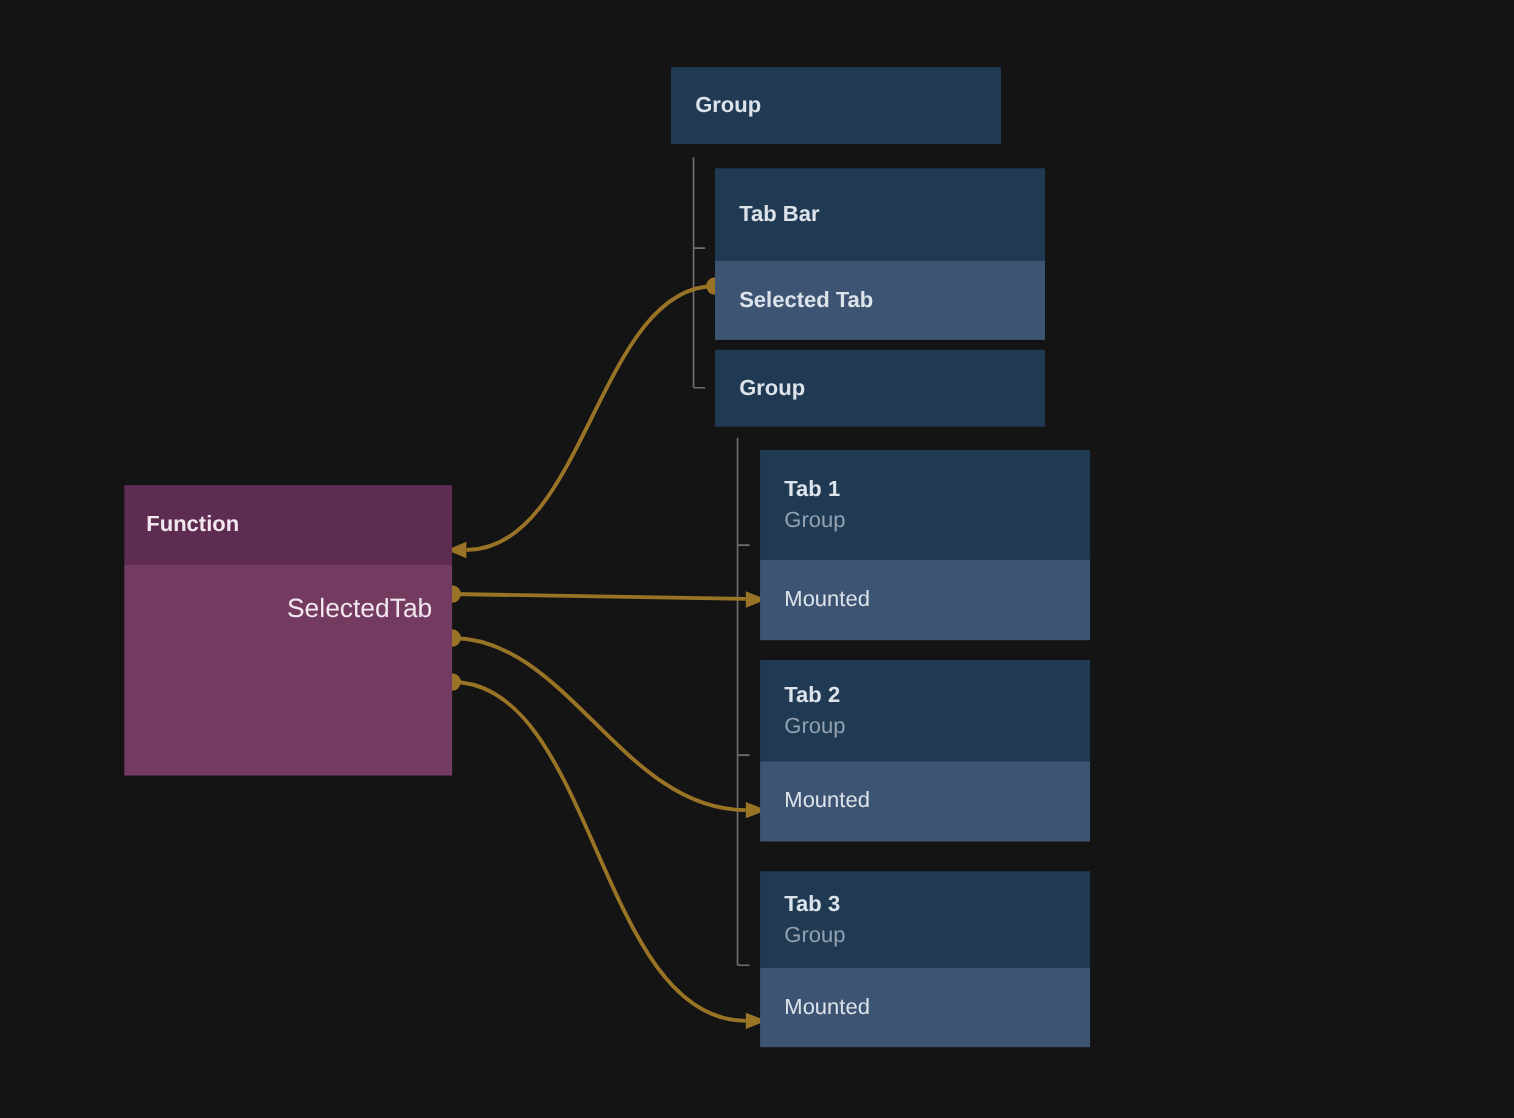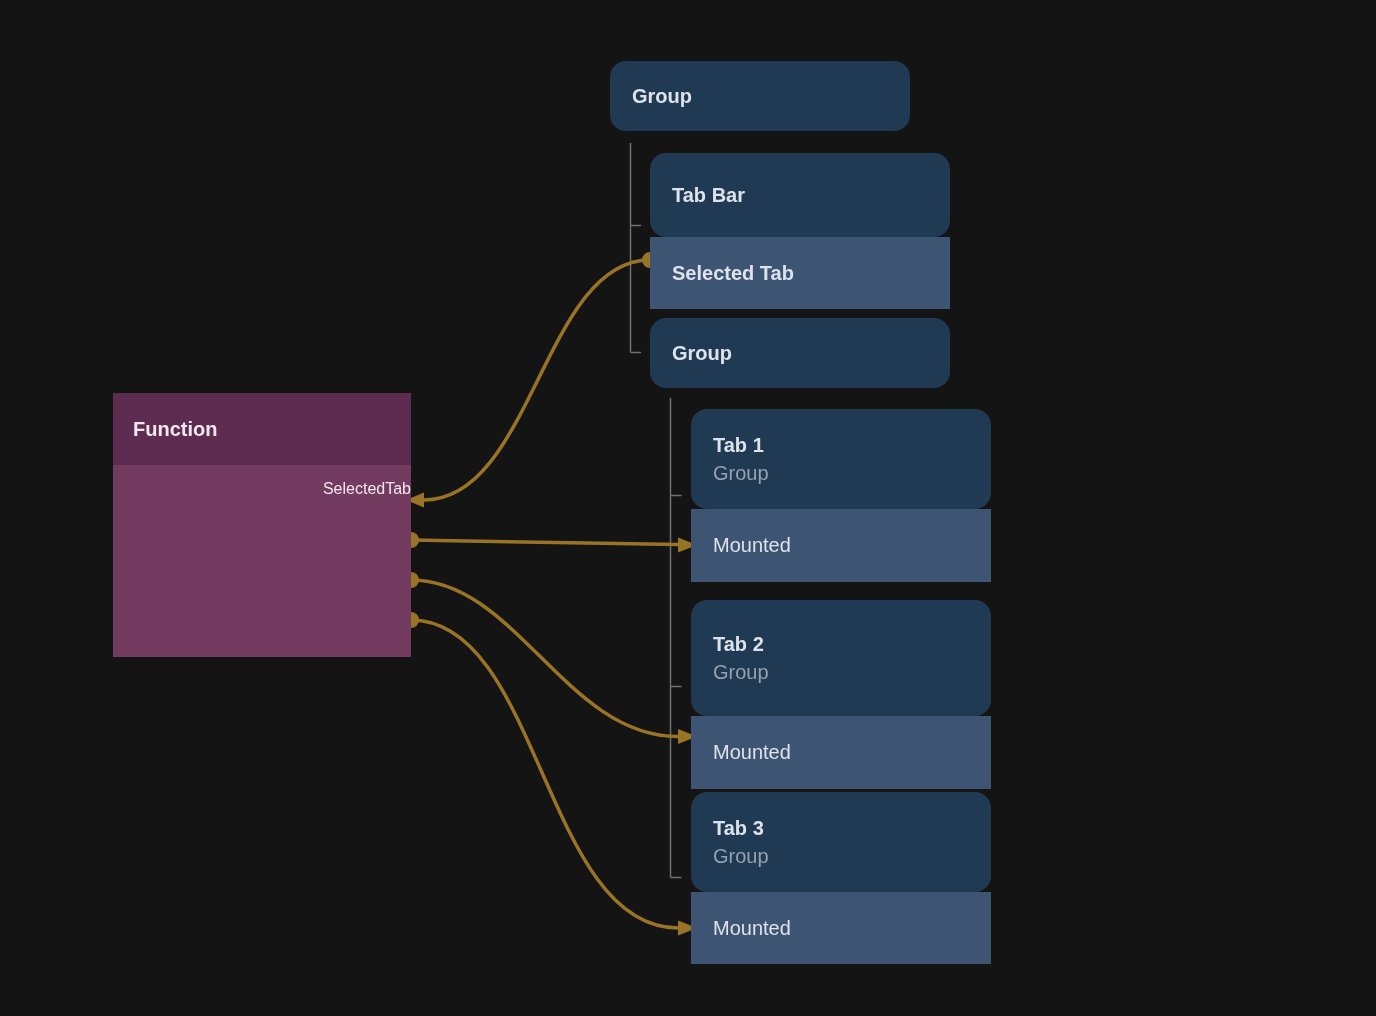--- a/index.html
+++ b/index.html
@@ -25,49 +25,51 @@
   #wires{position:absolute;left:0;top:0;width:1376px;height:1016px;}
   .tree{stroke:var(--tree-line);stroke-width:1.5;fill:none;}
   .wire{stroke:var(--wire);stroke-width:3.5;fill:none;}
   .wire-dot{fill:var(--wire);stroke:none;}
   .wire-arrow{fill:var(--wire);stroke:none;}
   .node{position:absolute;}
   .node-header{
     background:var(--node-header);
     color:var(--node-title-text);
     display:flex;flex-direction:column;justify-content:center;
-    padding-left:22px;box-sizing:border-box;border-radius:16px;
+    padding-left:22px;box-sizing:border-box;
   }
   .node-title{font-size:20px;font-weight:600;line-height:28px;color:var(--node-title-text);}
   .node-subtitle{font-size:20px;font-weight:400;line-height:28px;color:var(--node-subtitle-text);}
   .node-row{
     background:var(--node-row);
     color:var(--node-title-text);
     font-size:20px;font-weight:400;
     display:flex;align-items:center;
     padding-left:22px;box-sizing:border-box;
   }
   .fn-header{
     background:var(--fn-header);
     color:var(--fn-text);
     font-size:20px;font-weight:600;
     display:flex;align-items:center;
     padding-left:20px;box-sizing:border-box;
     height:72px;
+    margin-top:48px;
   }
   .fn-body{
     background:var(--fn-body);
     height:192px;box-sizing:border-box;
     padding-top:15px;
   }
   .fn-port{
     height:40px;
-    display:flex;align-items:flex-start;justify-content:flex-end;
+    display:flex;align-items:flex-end;justify-content:flex-end;
+    padding-right:18px;
     color:var(--fn-text);
-    font-size:16px;font-weight:400;
+    font-size:24px;font-weight:400;
   }
 </style>
 </head>
 <body>
 
 <div id="canvas">
 
   <svg id="wires" viewBox="0 0 1376 1016">
 
     <path class="tree" d="M630.5 143 L630.5 352.5 M630.5 225.5 L641 225.5 M630.5 352.5 L641 352.5"></path>
@@ -115,31 +117,31 @@
     <div class="node-header" style="height:100px;">
       <div class="node-title">Tab 1</div>
       <div class="node-subtitle">Group</div>
     </div>
     <div class="node-row" style="height:73px;">
       <span>Mounted</span>
     </div>
   </div>
 
   <div class="node" style="left:691px;top:600px;width:300px;">
-    <div class="node-header" style="height:116px;">
+    <div class="node-header" style="height:92px;">
       <div class="node-title">Tab 2</div>
       <div class="node-subtitle">Group</div>
     </div>
     <div class="node-row" style="height:73px;">
       <span>Mounted</span>
     </div>
   </div>
 
   <div class="node" style="left:691px;top:792px;width:300px;">
-    <div class="node-header" style="height:100px;">
+    <div class="node-header" style="height:88px;">
       <div class="node-title">Tab 3</div>
       <div class="node-subtitle">Group</div>
     </div>
     <div class="node-row" style="height:72px;">
       <span>Mounted</span>
     </div>
   </div>
 
   <div class="node" style="left:113px;top:393px;width:298px;">
     <div class="fn-header">

